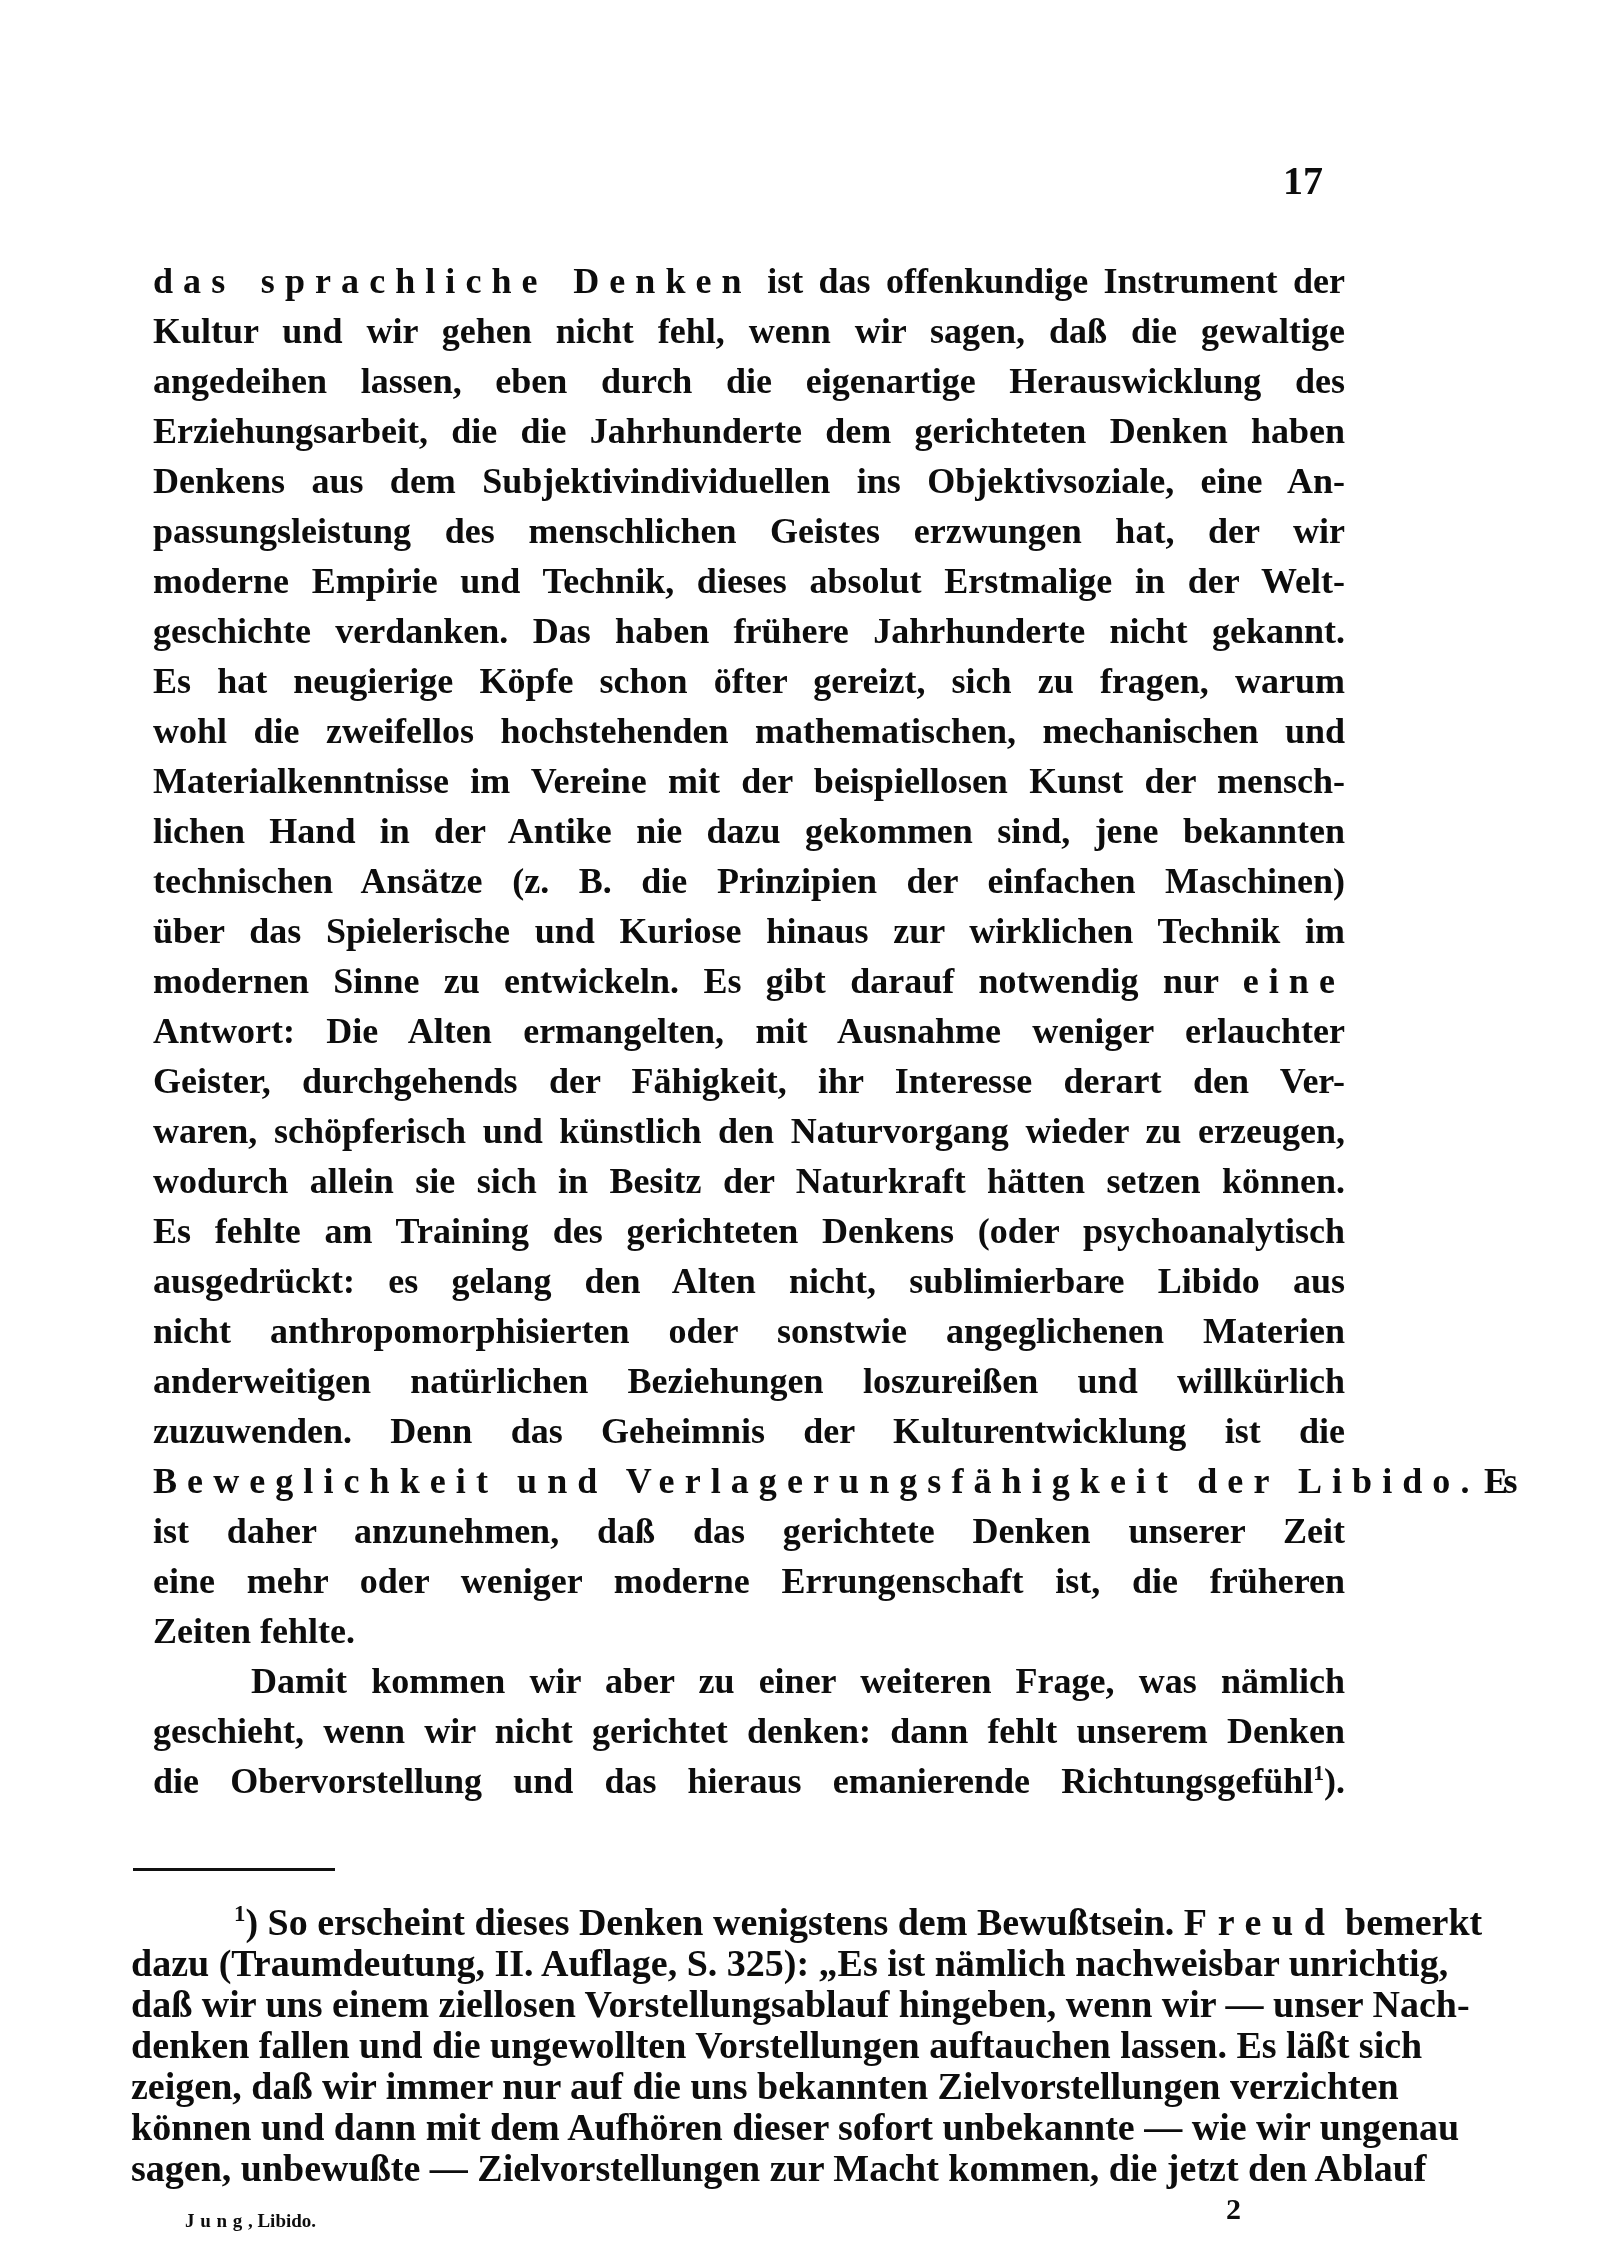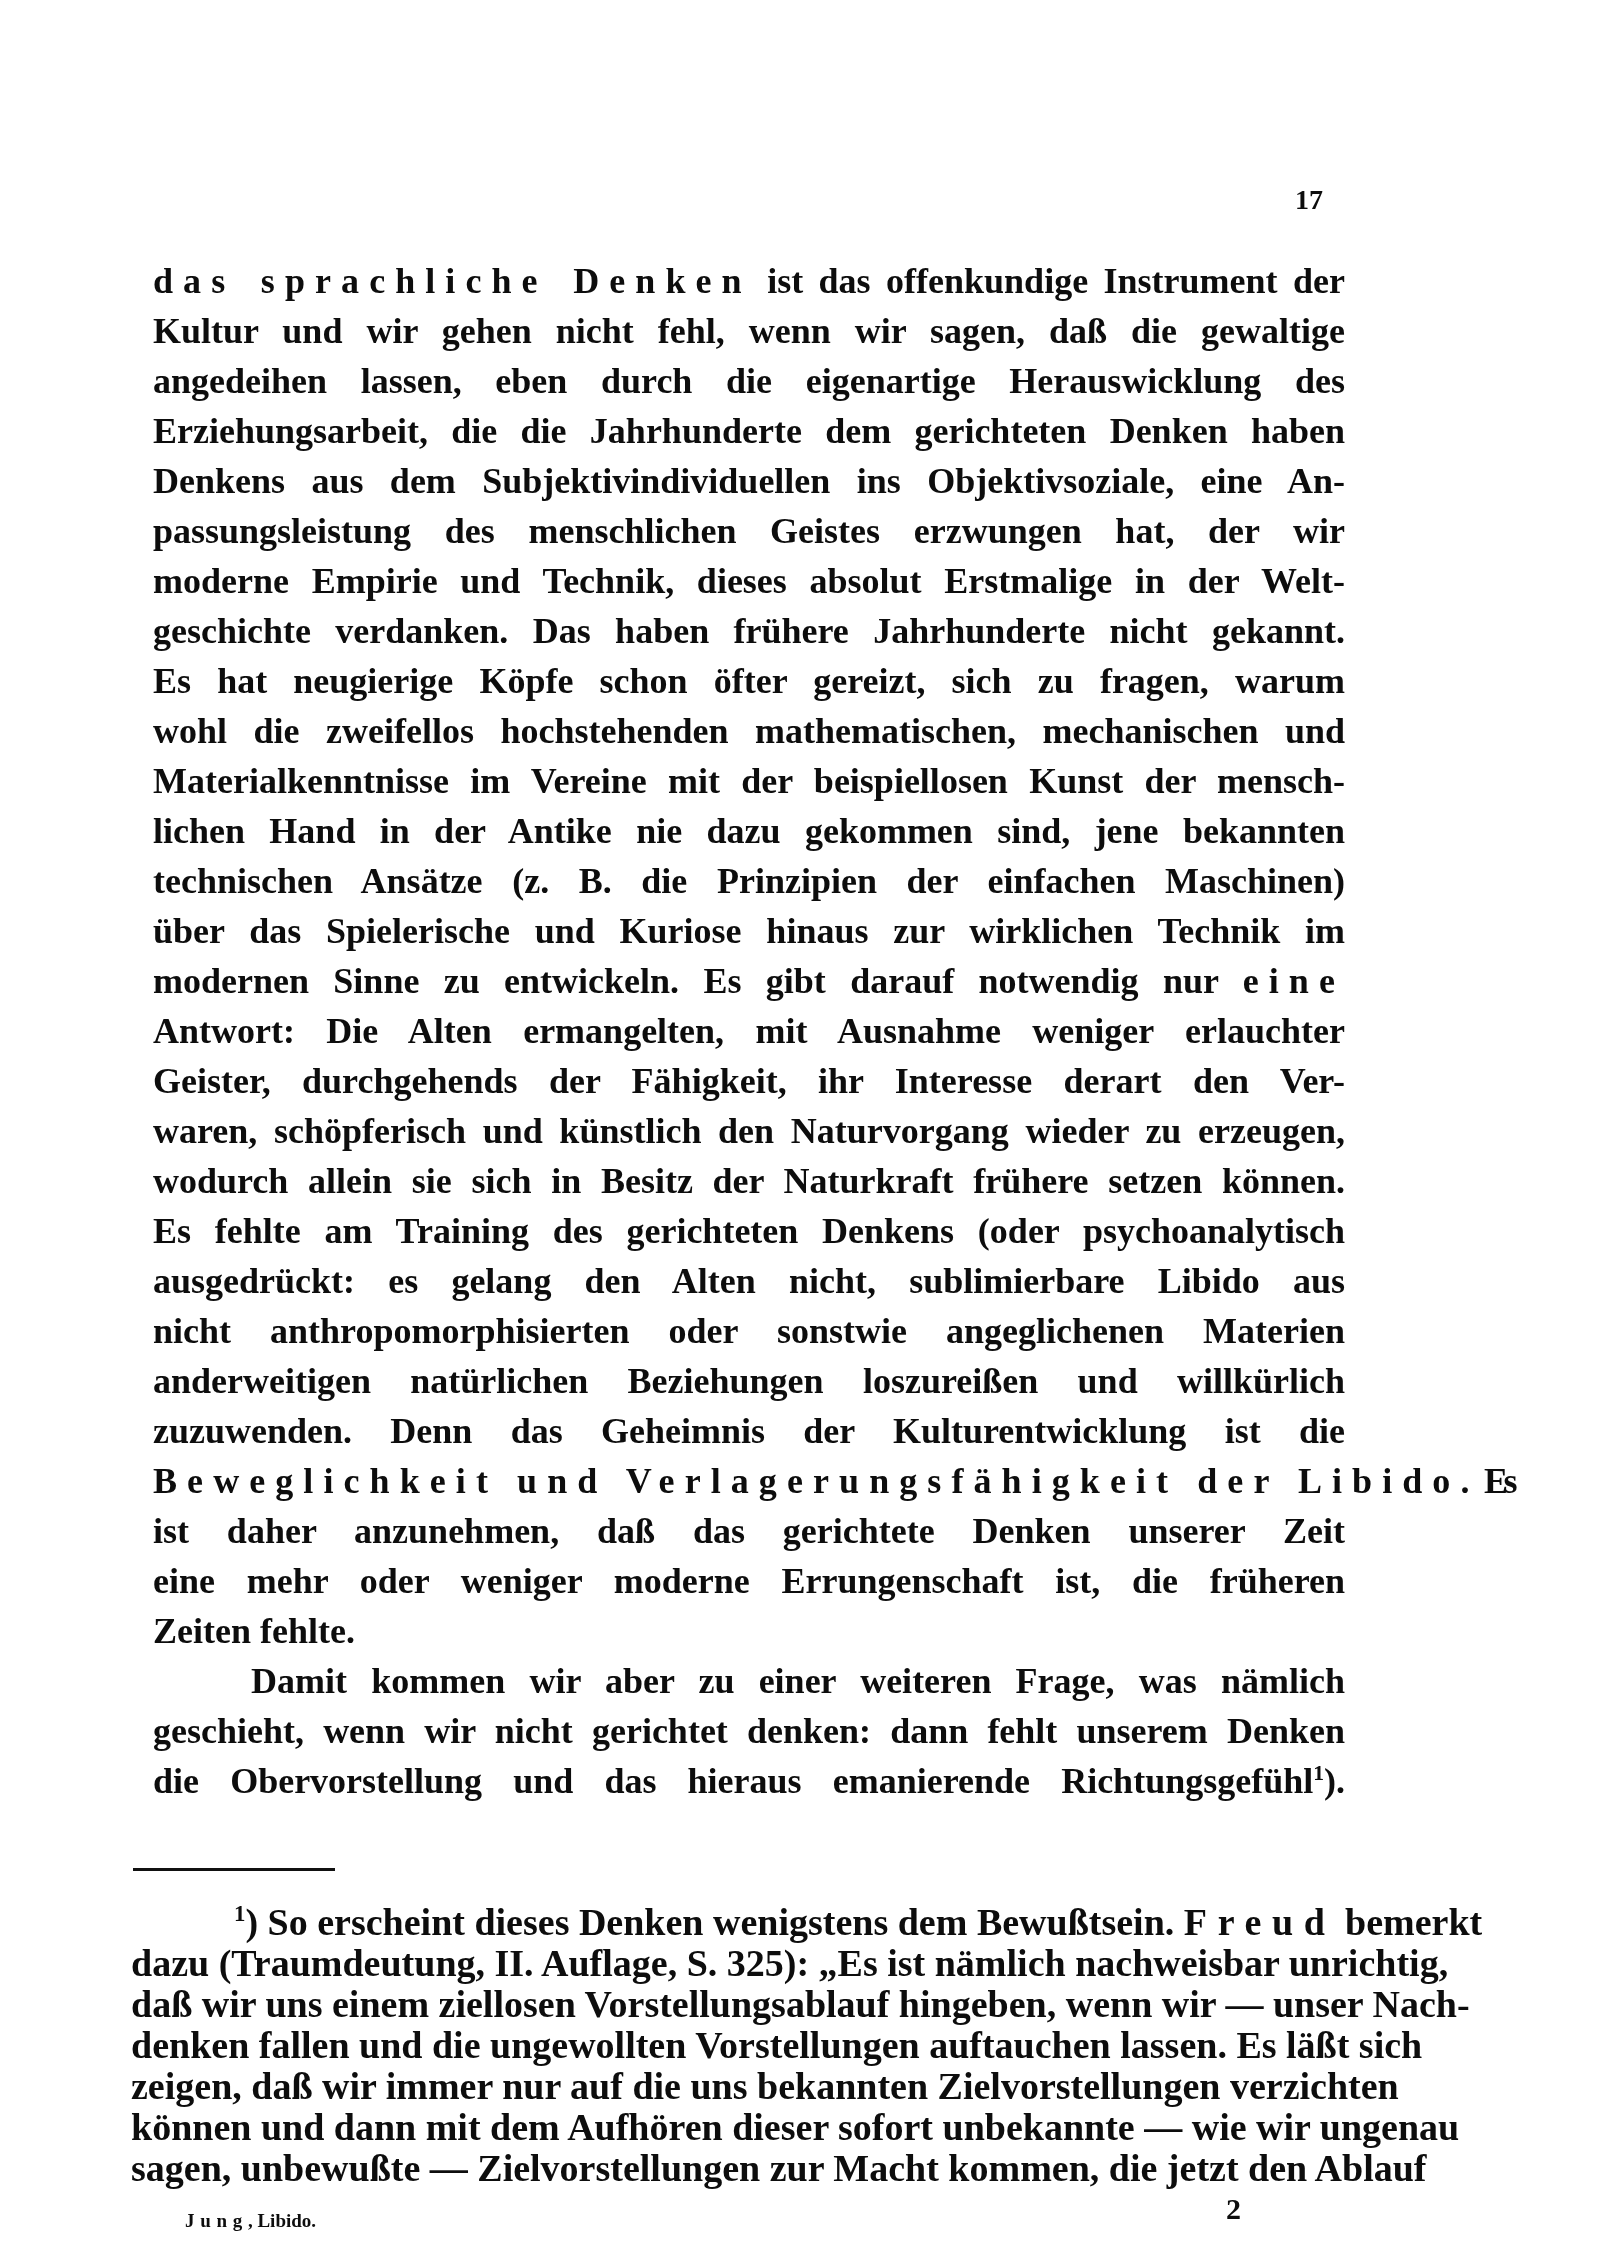--- a/index.html
+++ b/index.html
@@ -11,23 +11,23 @@
     width: 1622px;
     height: 2485px;
     position: relative;
     overflow: hidden;
     color: #0d0d0d;
     font-family: "Liberation Serif", "DejaVu Serif", serif;
     font-weight: bold;
   }
   .page-number {
     position: absolute;
-    top: 179px;
+    top: 160px;
     right: calc(1622px - 1323px);
-    font-size: 28px;
+    font-size: 40px;
     line-height: 41px;
     margin: 0;
   }
   .body-text {
     position: absolute;
     left: 131px;
     top: 256px;
     width: 1192px;
     font-size: 36px;
     line-height: 50px;
@@ -117,21 +117,21 @@
     <div class="line"><span>Es hat neugierige Köpfe schon öfter gereizt, sich zu fragen, warum</span></div>
     <div class="line"><span>wohl die zweifellos hochstehenden mathematischen, mechanischen und</span></div>
     <div class="line"><span>Materialkenntnisse im Vereine mit der beispiellosen Kunst der mensch-</span></div>
     <div class="line"><span>lichen Hand in der Antike nie dazu gekommen sind, jene bekannten</span></div>
     <div class="line"><span>technischen Ansätze (z. B. die Prinzipien der einfachen Maschinen)</span></div>
     <div class="line"><span>über das Spielerische und Kuriose hinaus zur wirklichen Technik im</span></div>
     <div class="line"><span>modernen Sinne zu entwickeln. Es gibt darauf notwendig nur </span><span class="sp">eine</span></div>
     <div class="line"><span>Antwort: Die Alten ermangelten, mit Ausnahme weniger erlauchter</span></div>
     <div class="line"><span>Geister, durchgehends der Fähigkeit, ihr Interesse derart den Ver-</span></div>
     <div class="line"><span>waren, schöpferisch und künstlich den Naturvorgang wieder zu erzeugen,</span></div>
-    <div class="line"><span>wodurch allein sie sich in Besitz der Naturkraft frühere setzen können.</span></div>
+    <div class="line"><span>wodurch allein sie sich in Besitz der Naturkraft hätten setzen können.</span></div>
     <div class="line"><span>Es fehlte am Training des gerichteten Denkens (oder psychoanalytisch</span></div>
     <div class="line"><span>ausgedrückt: es gelang den Alten nicht, sublimierbare Libido aus</span></div>
     <div class="line"><span>nicht anthropomorphisierten oder sonstwie angeglichenen Materien</span></div>
     <div class="line"><span>anderweitigen natürlichen Beziehungen loszureißen und willkürlich</span></div>
     <div class="line"><span>zuzuwenden. Denn das Geheimnis der Kulturentwicklung ist die</span></div>
     <div class="line" style="letter-spacing: -4.5px;"><span class="sp">Beweglichkeit und Verlagerungsfähigkeit der Libido.</span><span> Es</span></div>
     <div class="line"><span>ist daher anzunehmen, daß das gerichtete Denken unserer Zeit</span></div>
     <div class="line"><span>eine mehr oder weniger moderne Errungenschaft ist, die früheren</span></div>
     <div class="line last"><span>Zeiten fehlte.</span></div>
     <div class="line indent"><span>Damit kommen wir aber zu einer weiteren Frage, was nämlich</span></div>

